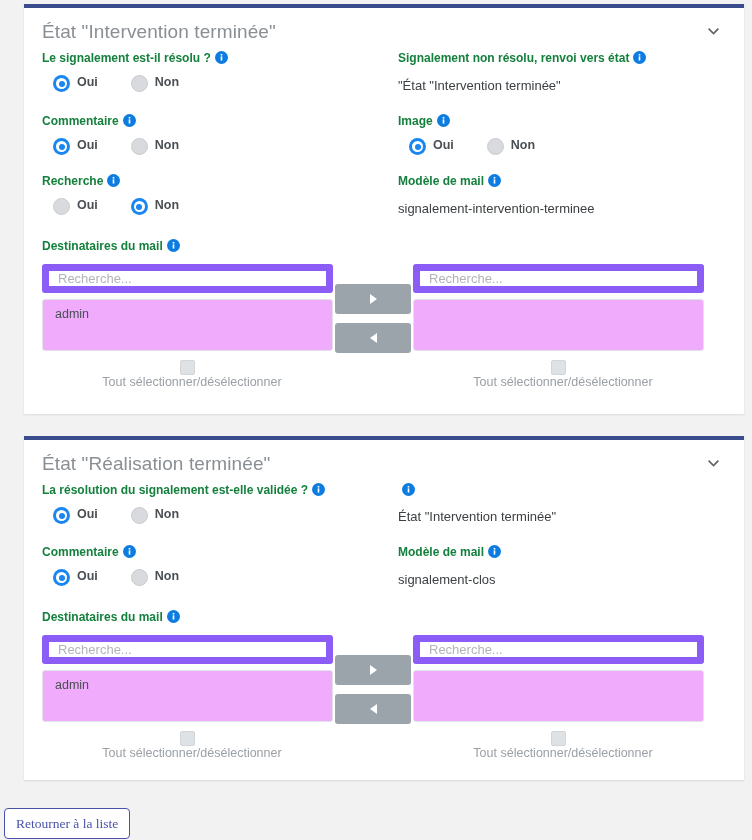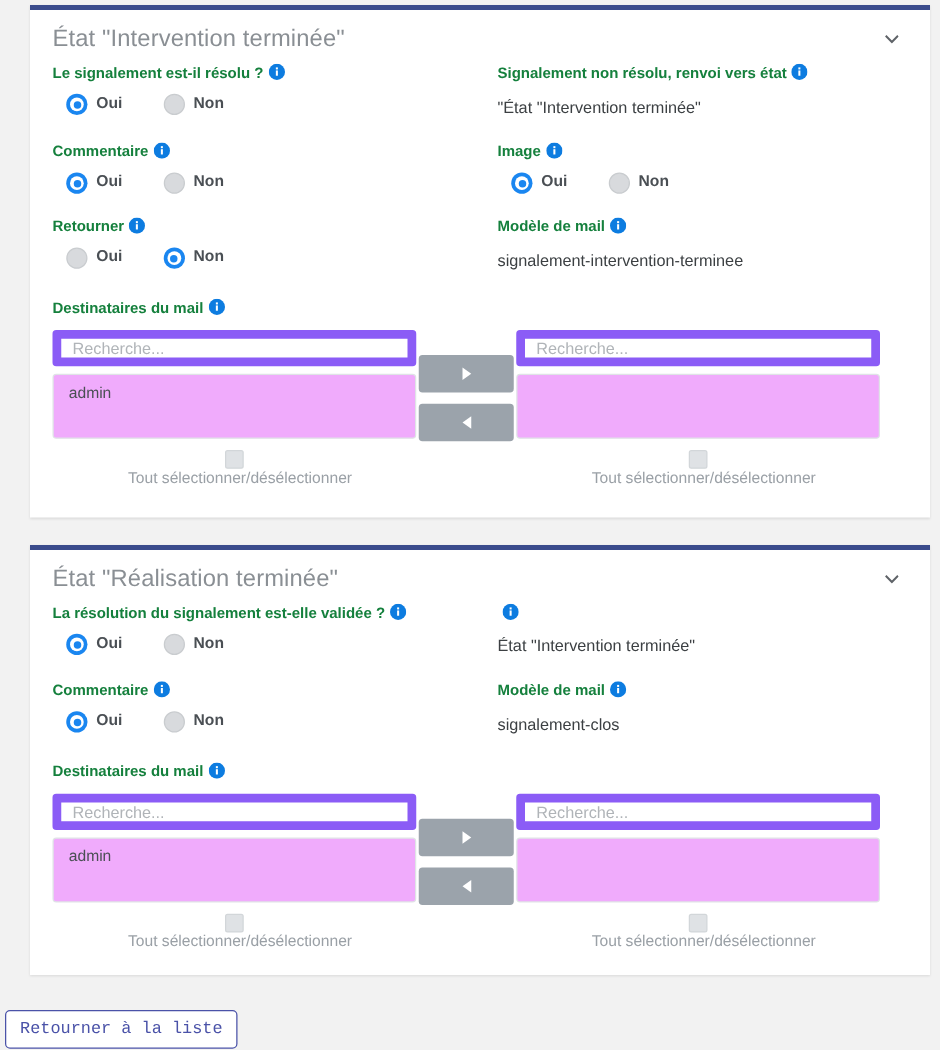--- a/index.html
+++ b/index.html
@@ -246,21 +246,21 @@
   .tri.left  { border-right: 7px solid #ffffff; }
 
   
   .footer {
     position: absolute;
     left: 4px;
     top: 808px;
     width: 744px;
   }
   .back-btn {
-    font-family: Liberation Mono, monospace;
+    font-family: Liberation Serif, serif;
     font-size: 13.5px;
     color: #4a52a8;
     background: #ffffff;
     border: 1px solid #4a52a8;
     border-radius: 4px;
     padding: 7px 11px;
     cursor: pointer;
     line-height: 15px;
   }
 </style>
@@ -350,21 +350,21 @@
                 <span class="radio-label">Non</span>
               </div>
             </div>
           </div>
         </div>
       </div>
 
       <div class="row2">
         <div class="col">
           <div class="field">
-            <span class="field-label">Retourner</span><svg class="info-icon" viewBox="0 0 16 16">
+            <span class="field-label">Recherche</span><svg class="info-icon" viewBox="0 0 16 16">
                 <circle cx="8" cy="8" r="8" fill="#0d7ce0"></circle>
                 <rect x="7" y="6.6" width="2" height="5.2" fill="#fff"></rect>
                 <rect x="7" y="3.6" width="2" height="2" fill="#fff"></rect>
               </svg>
             <div class="radio-group">
               <div class="radio-opt">
                 <span class="radio-dot off"></span>
                 <span class="radio-label">Oui</span>
               </div>
               <div class="radio-opt">

